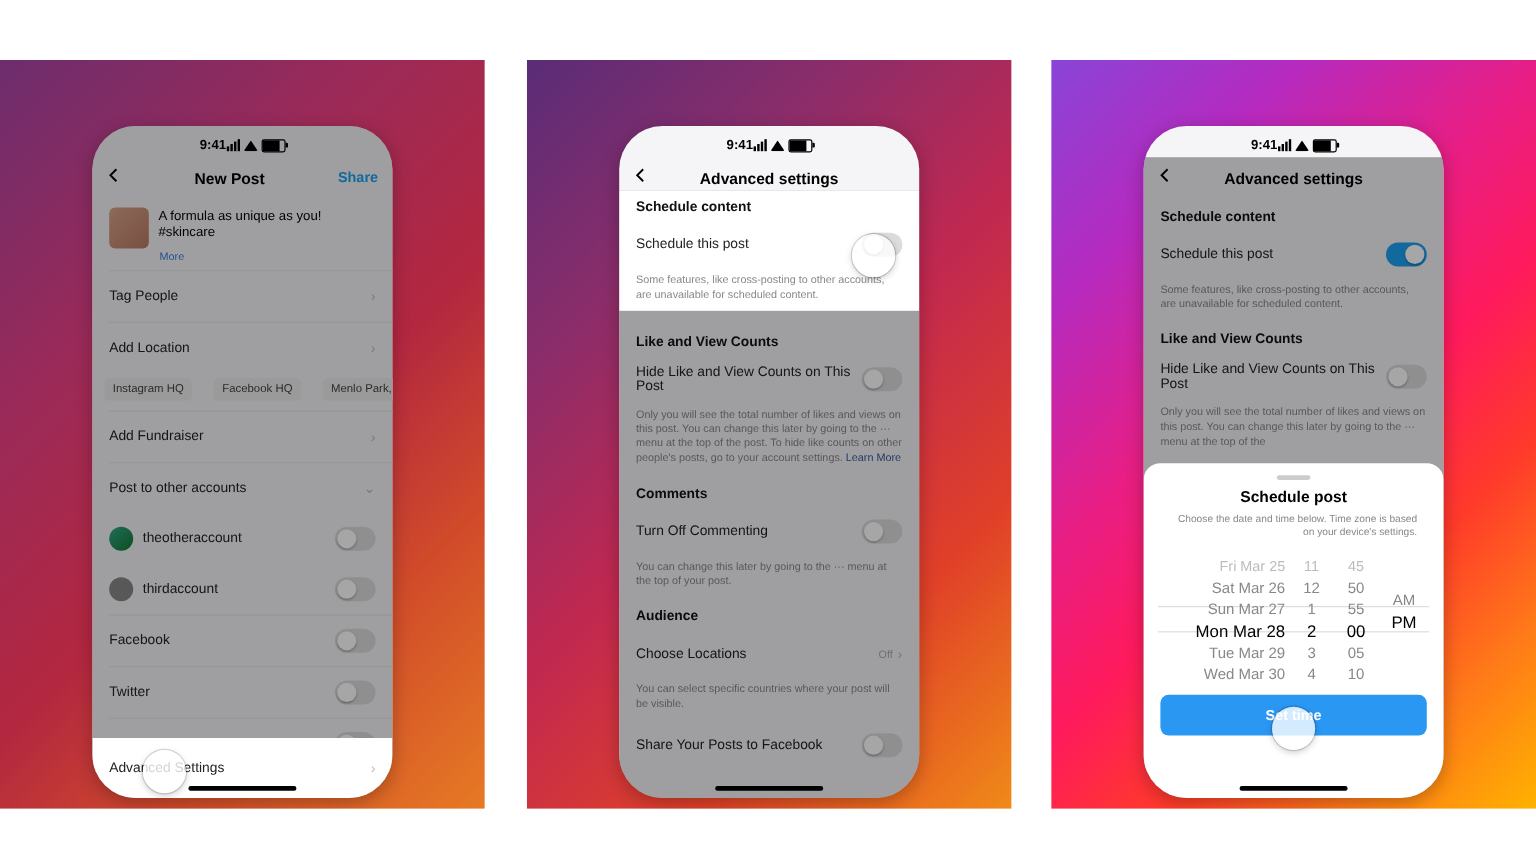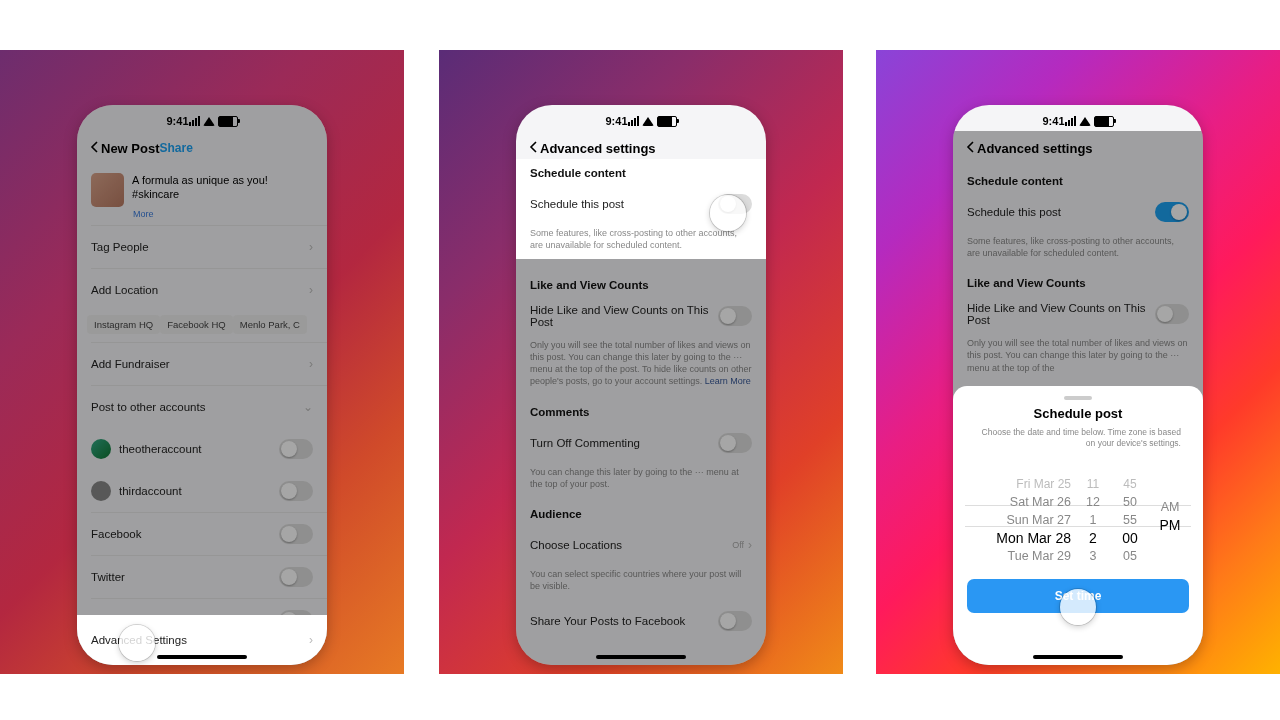--- a/index.html
+++ b/index.html
@@ -17,50 +17,50 @@
   .touch{position:absolute;width:36px;height:36px;border-radius:50%;background:rgba(255,255,255,.8);box-shadow:0 0 0 1px rgba(0,0,0,.15),0 2px 6px rgba(0,0,0,.2);z-index:8;pointer-events:none}
   .sbar{display:flex;align-items:center;justify-content:center;height:20px;padding:6px 16px 0;font-size:11px;font-weight:600}
   .sicons{display:flex;gap:3px;align-items:center}
   .bars{display:flex;align-items:flex-end;gap:1px}
   .bars span{width:2px;background:#000;display:block}
   .bars span:nth-child(1){height:4px}.bars span:nth-child(2){height:6px}.bars span:nth-child(3){height:8px}.bars span:nth-child(4){height:10px}
   .wifi{width:0;height:0;border-left:6px solid transparent;border-right:6px solid transparent;border-bottom:9px solid #000;border-radius:2px}
   .batt{width:18px;height:9px;border:1px solid #000;border-radius:2px;position:relative}
   .batt:after{content:"";position:absolute;right:-3px;top:2px;width:2px;height:4px;background:#000;border-radius:0 1px 1px 0}
   .batt i{display:block;width:14px;height:100%;background:#000}
-  .nav{display:flex;align-items:center;height:34px;padding:0 12px}
+  .nav{display:flex;align-items:center;justify-content:space-between;height:34px;padding:0 12px}
   .nav .title{font-size:13px;font-weight:700}
   .nav .act{font-size:12px;font-weight:600;color:#1da1f2}
   .back svg{width:12px;height:12px}
   .row{display:flex;align-items:center;justify-content:space-between;min-height:32px;padding:5px 14px;font-size:11.5px;color:#222}
   .row .lbl{flex:1}
   .chev{color:#bbb;font-size:12px}
   .hr{height:1px;background:#e7e7e7;margin:0 0 0 14px}
   .toggle{width:34px;height:20px;border-radius:20px;background:#dcdcdc;position:relative}
   .toggle:after{content:"";position:absolute;width:16px;height:16px;border-radius:50%;background:#fff;top:2px;left:2px;box-shadow:0 1px 2px rgba(0,0,0,.3)}
   .toggle.on{background:#1da1f2}
   .toggle.on:after{left:16px}
   .sect{font-size:11.5px;font-weight:700;padding:10px 14px 4px;color:#111}
   .note{font-size:9px;color:#888;line-height:1.35;padding:2px 14px 8px}
-  .chips{display:flex;gap:0;padding:4px 10px 8px;overflow:hidden}
+  .chips{display:flex;gap:18px;padding:4px 10px 8px;overflow:hidden}
   .chip{font-size:9.5px;background:#ededed;color:#444;padding:4px 7px;border-radius:4px;white-space:nowrap}
   .caprow{display:flex;gap:8px;padding:8px 14px 2px}
   .thumb{width:34px;height:34px;border-radius:5px;background:linear-gradient(135deg,#d9a38a,#b87a63)}
   .cap{font-size:11px;line-height:1.3}
   .edit{font-size:9px;color:#3a7bdc;padding:0 14px 6px 56px}
   .avatar{width:20px;height:20px;border-radius:50%;background:#888;margin-right:8px}
   .acct{display:flex;align-items:center}
   .highlight{position:absolute;bottom:0;left:0;right:0;background:#fff;z-index:7}
   .homebar{position:absolute;bottom:6px;left:50%;transform:translateX(-50%);width:90px;height:4px;border-radius:3px;background:#000;z-index:9}
   .sheet{position:absolute;left:0;right:0;bottom:0;background:#fff;border-radius:14px 14px 0 0;z-index:7;padding:8px 0 52px}
   .sheet .grab{width:28px;height:4px;background:#ccc;border-radius:3px;margin:2px auto 6px}
   .sheet h3{text-align:center;font-size:13px;font-weight:700;margin:0 0 6px}
   .sheet .sub{text-align:right;font-size:8.5px;color:#888;padding:0 22px;line-height:1.3}
   .picker{margin:10px 8px 10px;position:relative;height:110px;overflow:hidden}
-  .pcol{position:absolute;top:16px;bottom:0;display:flex;flex-direction:column;align-items:center}
+  .pcol{position:absolute;top:4px;bottom:0;display:flex;flex-direction:column;align-items:center}
   .prow{height:18px;line-height:18px;font-size:12px;color:#bcbcbc}
   .prow.near{color:#888;font-size:12.5px}
   .prow.sel{color:#000;font-size:14px;font-weight:500}
   .psel{position:absolute;left:4px;right:4px;top:46px;height:20px;border-top:1px solid #ddd;border-bottom:1px solid #ddd}
   .cta{display:block;margin:6px 14px 0;background:#2a97f3;color:#fff;text-align:center;font-size:12px;font-weight:600;padding:10px 0;border-radius:7px}
   .link{color:#385898}
   .offlbl{font-size:9px;color:#aaa;margin-right:4px}
 </style>
 </head>
 <body>

